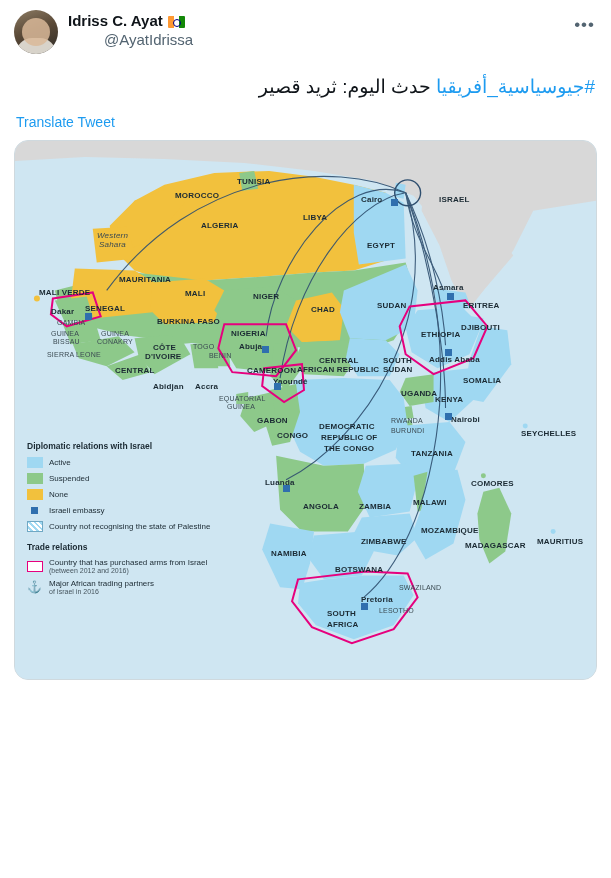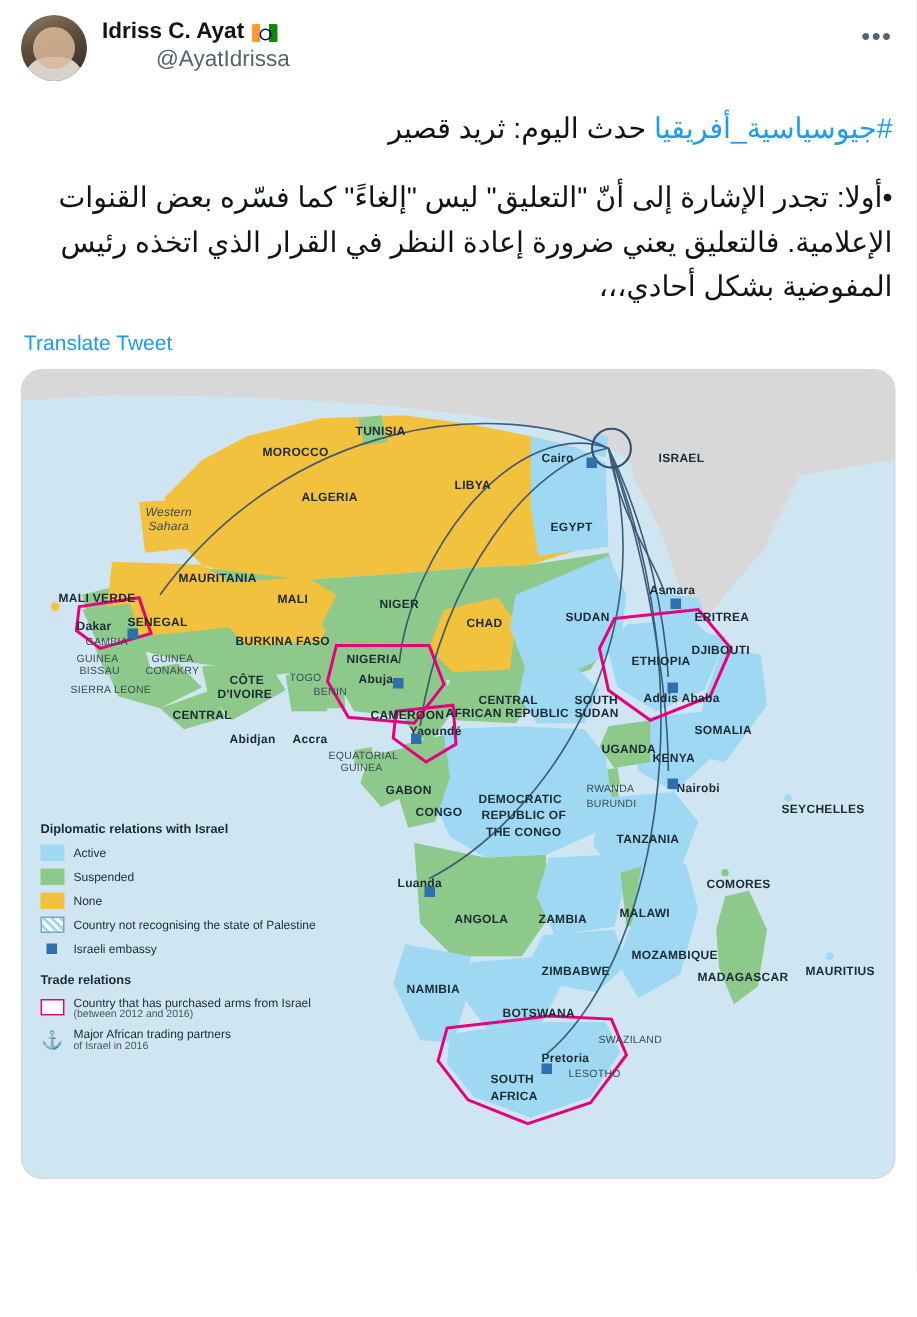--- a/index.html
+++ b/index.html
@@ -115,21 +115,20 @@
         <span>Idriss C. Ayat</span>
         <span class="flag"></span>
       </div>
       <div class="handle">@AyatIdrissa</div>
     </div>
   </div>
   <div class="more">•••</div>
 
   <div class="body-text">
     <p><span class="hashtag">#جيوسياسية_أفريقيا</span><span> حدث اليوم: ثريد قصير</span></p>
-    <p>•أولا: تجدر الإشارة إلى أنّ "التعليق" ليس "إلغاءً" كما فسّره بعض القنوات الإعلامية. فالتعليق يعني ضرورة إعادة النظر في القرار الذي اتخذه رئيس المفوضية بشكل أحادي،،،</p>
   </div>
 
   <div class="translate">Translate Tweet</div>
 
   <div class="map-card">
     <div class="sea"></div>
 
     <svg class="mapsvg" viewBox="0 0 583 540" preserveAspectRatio="none">
 
       <path d="M0,0 L583,0 L583,60 L520,70 L500,110 L470,150 L455,170 L440,140 L430,110 L420,80 L400,55 L360,40 L300,30 L230,22 L150,18 L70,16 L0,20 Z" fill="#d8d8d8"></path>
@@ -346,26 +345,26 @@
       </div>
       <div class="lrow">
         <span class="sw susp"></span>
         <span>Suspended</span>
       </div>
       <div class="lrow">
         <span class="sw none"></span>
         <span>None</span>
       </div>
       <div class="lrow">
+        <span class="sw emb"></span>
+        <span>Israeli embassy</span>
+      </div>
+      <div class="lrow">
         <span class="sw hatch"></span>
         <span>Country not recognising the state of Palestine</span>
-      </div>
-      <div class="lrow">
-        <span class="sw emb"></span>
-        <span>Israeli embassy</span>
       </div>
 
       <h4 class="t2">Trade relations</h4>
 
       <div class="lrow">
         <span class="sw arms"></span>
         <span>
           <span>Country that has purchased arms from Israel</span>
           <small>(between 2012 and 2016)</small>
         </span>

